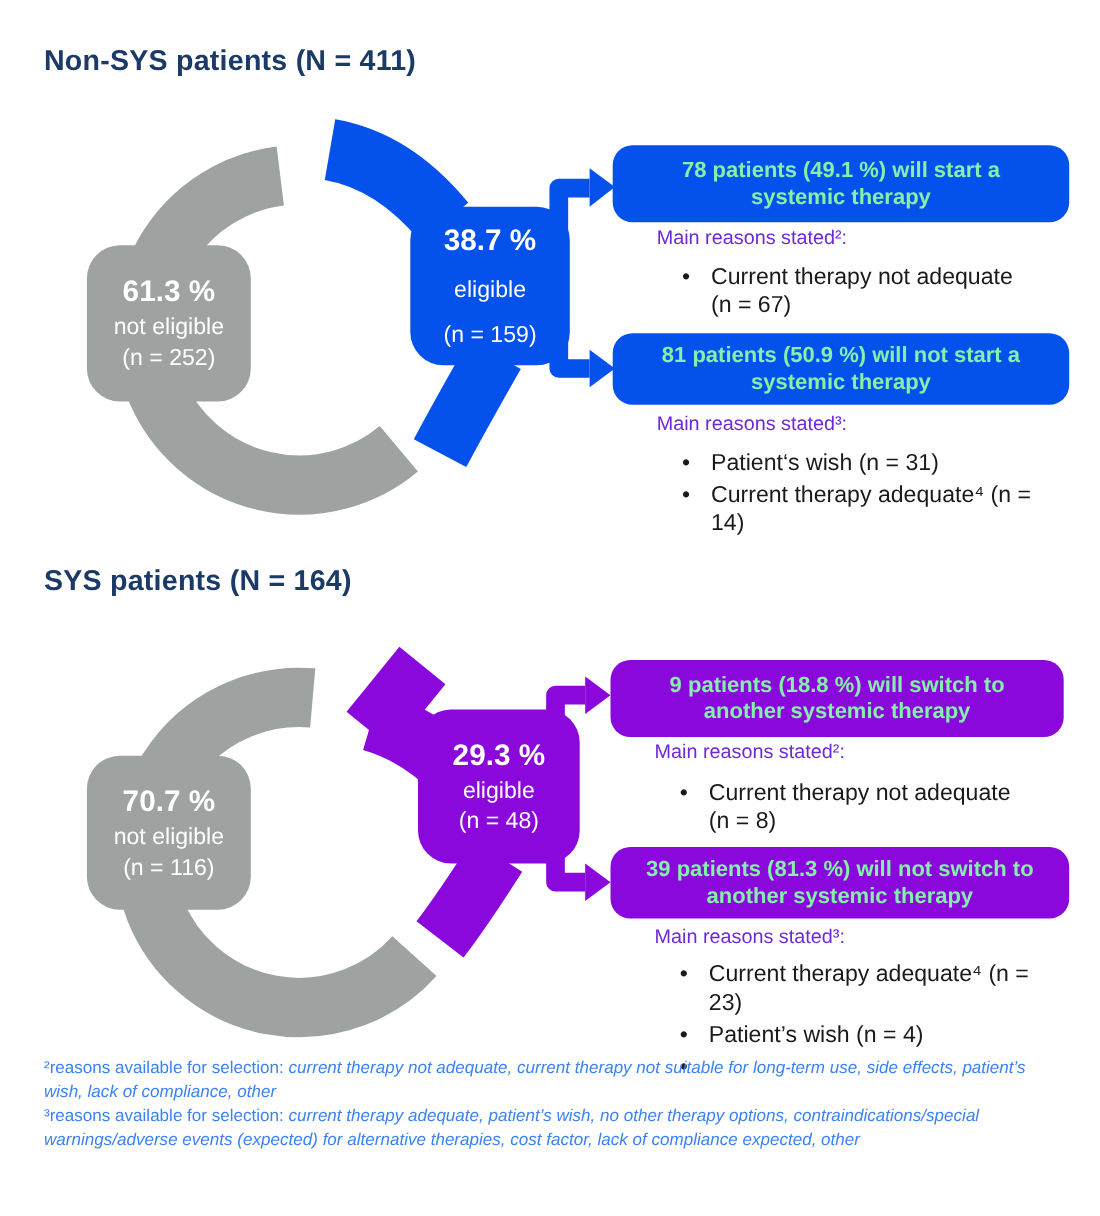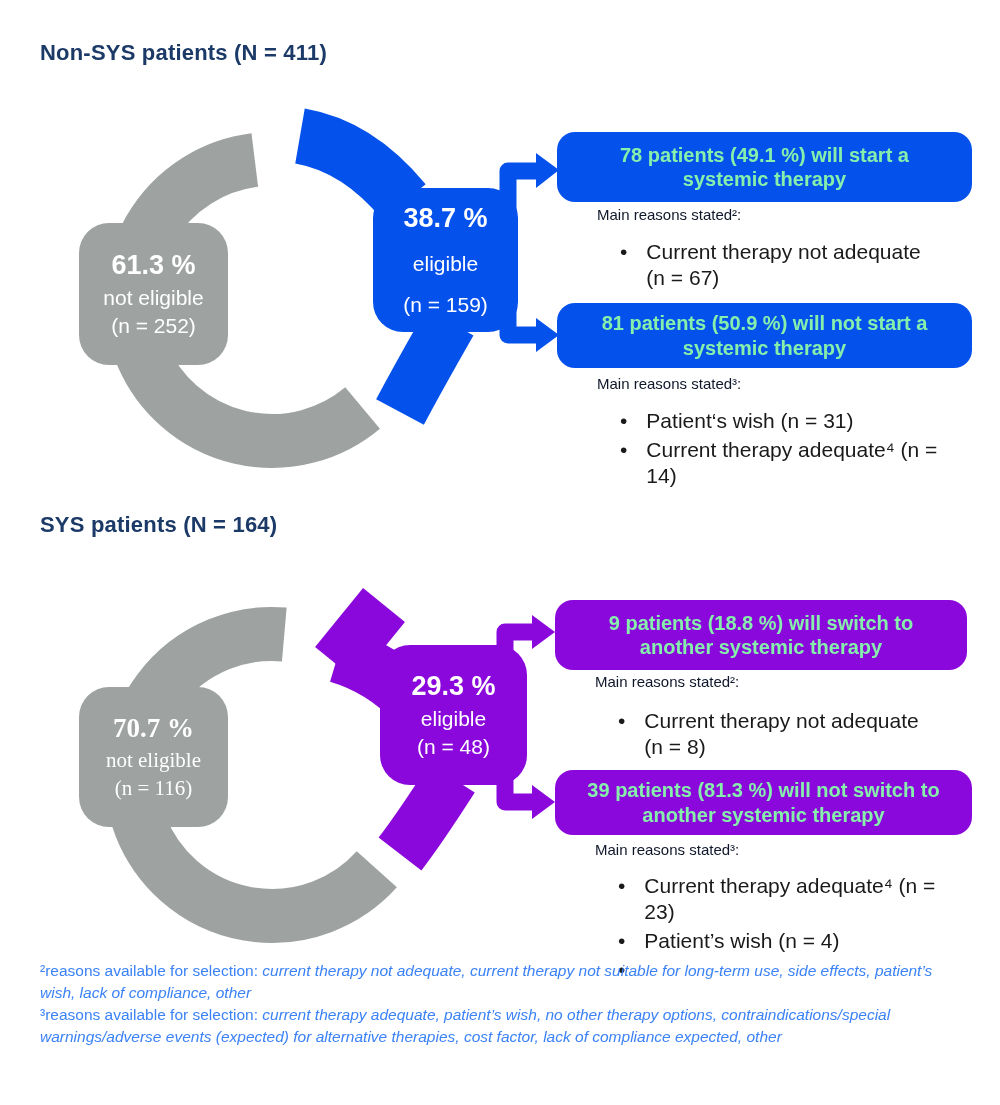--- a/index.html
+++ b/index.html
@@ -3,52 +3,52 @@
 <meta charset="utf-8">
 <style>
   * { margin:0; padding:0; box-sizing:border-box; }
   html,body { background:#ffffff; }
   #canvas {
     position:relative; width:1000px; height:1105px; background:#ffffff;
     font-family:"Liberation Sans", sans-serif; overflow:hidden;
   }
   svg.shapes { position:absolute; left:0; top:0; z-index:0; }
   .sec-title {
-    position:absolute; left:40px; font-size:22px; font-weight:bold;
+    position:absolute; left:40px; font-size:26px; font-weight:bold;
     color:#1c3a67; z-index:2; letter-spacing:0.2px;
   }
   #title1 { top:40px; }
   #title2 { top:512px; }
   .blob {
     position:absolute; z-index:1; border-radius:30px; color:#ffffff;
     display:flex; flex-direction:column; align-items:center; justify-content:center;
     text-align:center; line-height:1.32;
   }
   .blob .pct { font-size:27px; font-weight:bold; }
   .blob .sub { font-size:21px; }
   .blob.gray   { background:#9ea3a2;margin-left:21px; }
   .blob.blue   { background:#0551ec; }
   .blob.purple { background:#8a08db; }
   #blob-g1 { left:58px;  top:223px; width:149px; height:142px; }
   #blob-b1 { left:373px; top:188px; width:145px; height:144px;gap:13px; }
-  #blob-g2 { left:58px;  top:687px; width:149px; height:140px;font-family:Liberation Serif, serif; }
+  #blob-g2 { left:58px;  top:687px; width:149px; height:140px; }
   #blob-p1 { left:380px; top:645px; width:147px; height:140px; }
   .obox {
     position:absolute; z-index:2; border-radius:18px; color:#86efac;
     font-size:20px; font-weight:bold; text-align:center; line-height:1.22;
     display:flex; align-items:center; justify-content:center; white-space:pre-line;
     padding:4px 14px;
   }
   .obox.blue   { background:#0551ec; }
   .obox.purple { background:#8a08db; }
   #obox1 { left:557px; top:132px; width:415px; height:70px; }
   #obox2 { left:557px; top:303px; width:415px; height:65px; }
   #obox3 { left:555px; top:600px; width:412px; height:70px; }
   #obox4 { left:555px; top:770px; width:417px; height:65px; }
-  .reasons-title { position:absolute; z-index:2; font-size:15px; color:#0f172a; }
+  .reasons-title { position:absolute; z-index:2; font-size:18px; color:#6d28d9; }
   #rt1 { left:597px; top:206px; }
   #rt2 { left:597px; top:375px; }
   #rt3 { left:595px; top:673px; }
   #rt4 { left:595px; top:841px; }
   .rlist { position:absolute; z-index:2; list-style:none; font-size:21px; color:#1a1a1a; width:345px; }
   .rlist li { display:flex; line-height:1.24; margin-bottom:3px; }
   .rlist .dot { margin-right:19px; flex:0 0 auto; }
   .rlist .rtext { white-space:pre-line; }
   #rl1 { left:620px; top:239px; }
   #rl2 { left:620px; top:408px; }

